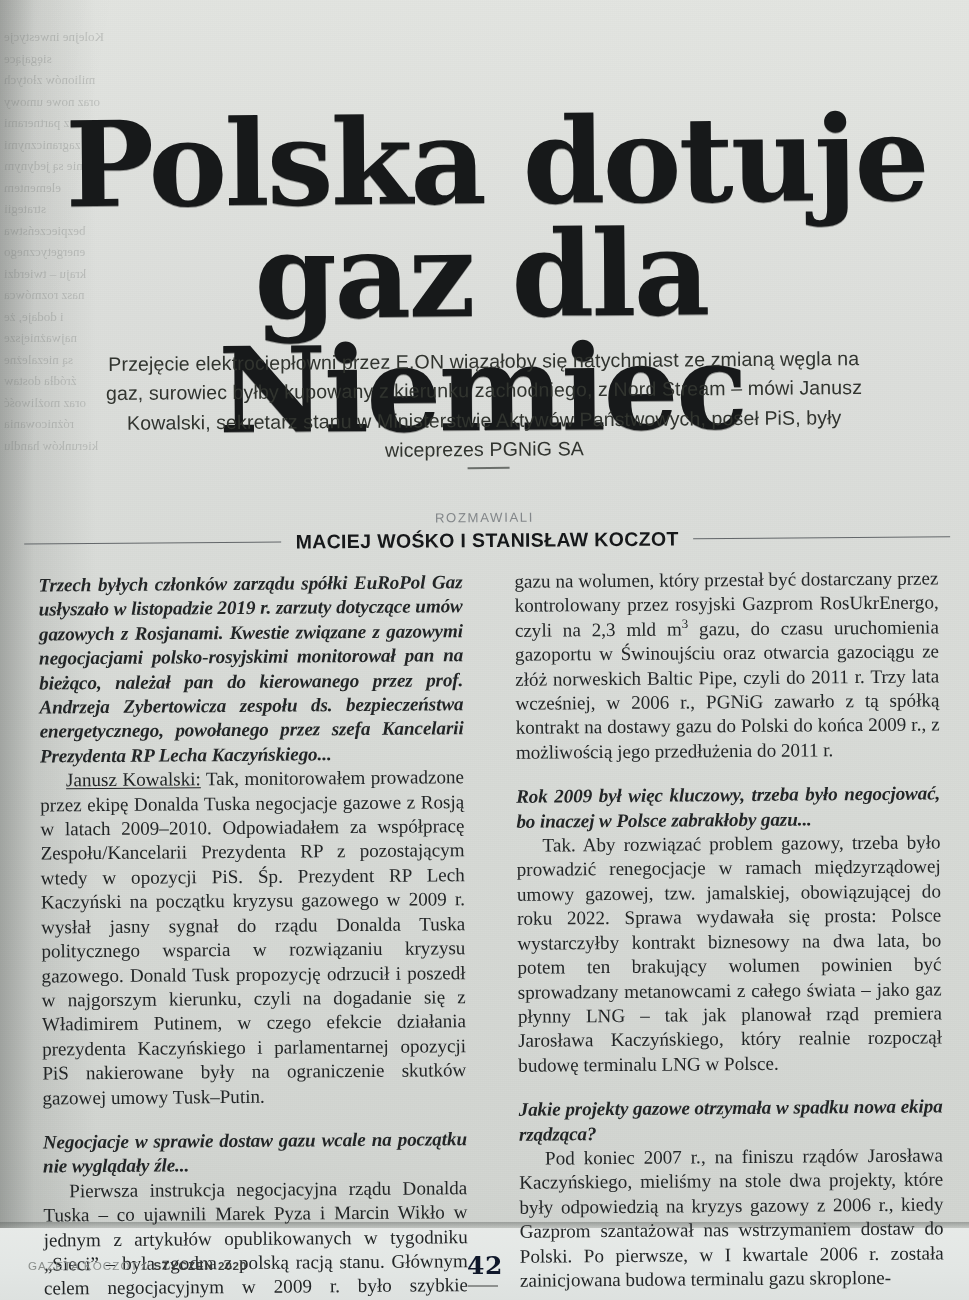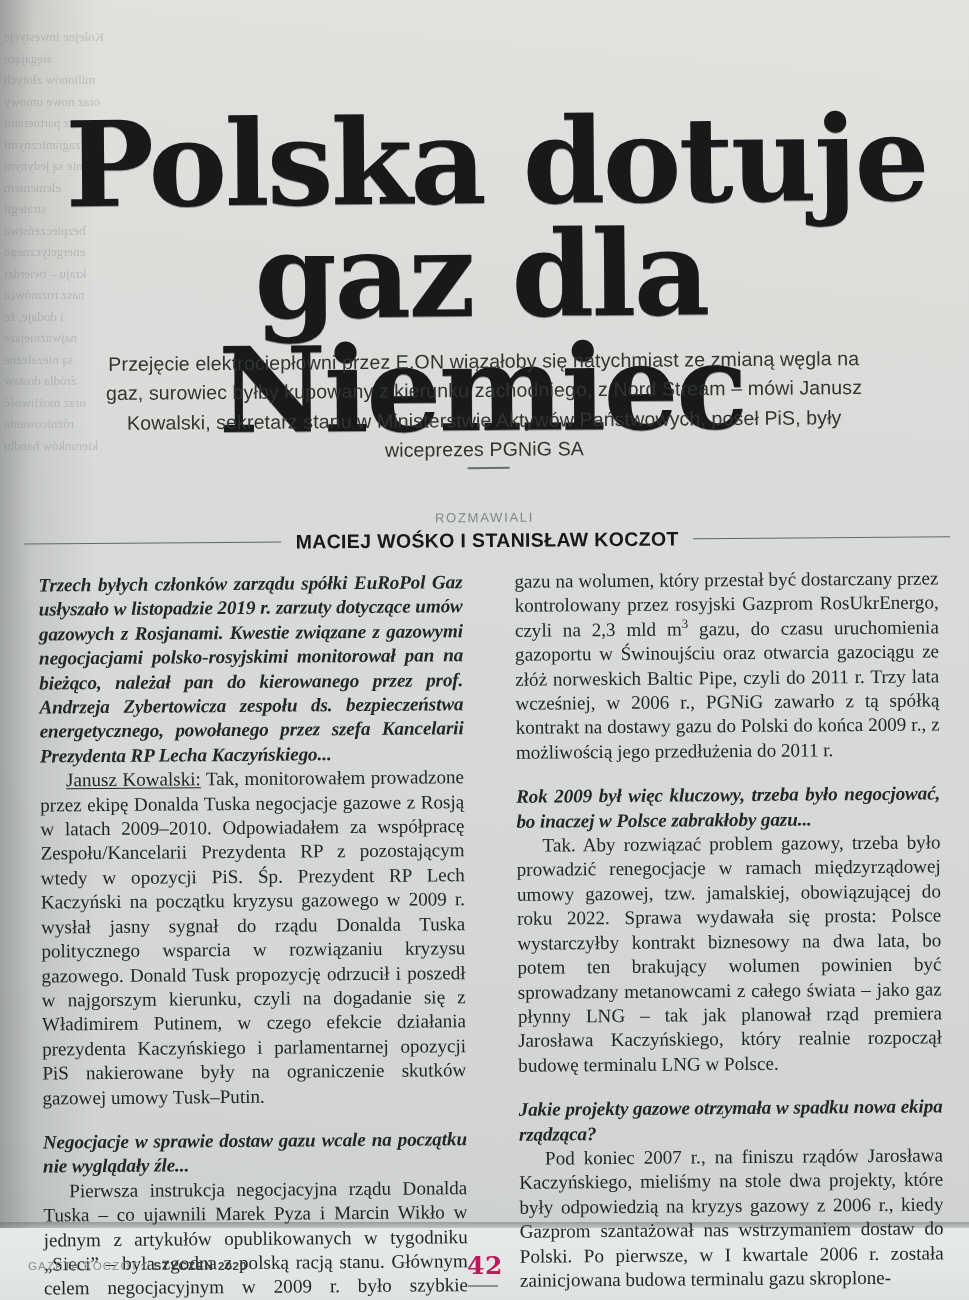--- a/index.html
+++ b/index.html
@@ -217,21 +217,21 @@
   .footer-left .mag { color: #8a8e8b; }
   .footer-left .sep { color: #8a8e8b; padding: 0 3px; }
   .footer-left .issue { color: #3b3e3c; font-weight: 700; letter-spacing: .9px; }
 
   .folio {
     position: absolute;
     left: 440px;
     top: 1251px;
     width: 90px;
     text-align: center;
-    color: #be185d;
+    color: #0f172a;
     font-family: "DejaVu Serif", "Liberation Serif", serif;
     font-weight: 700;
     font-size: 25px;
     letter-spacing: .5px;
   }
   .folio-rule {
     position: absolute;
     left: 468px;
     top: 1285px;
     width: 30px;

